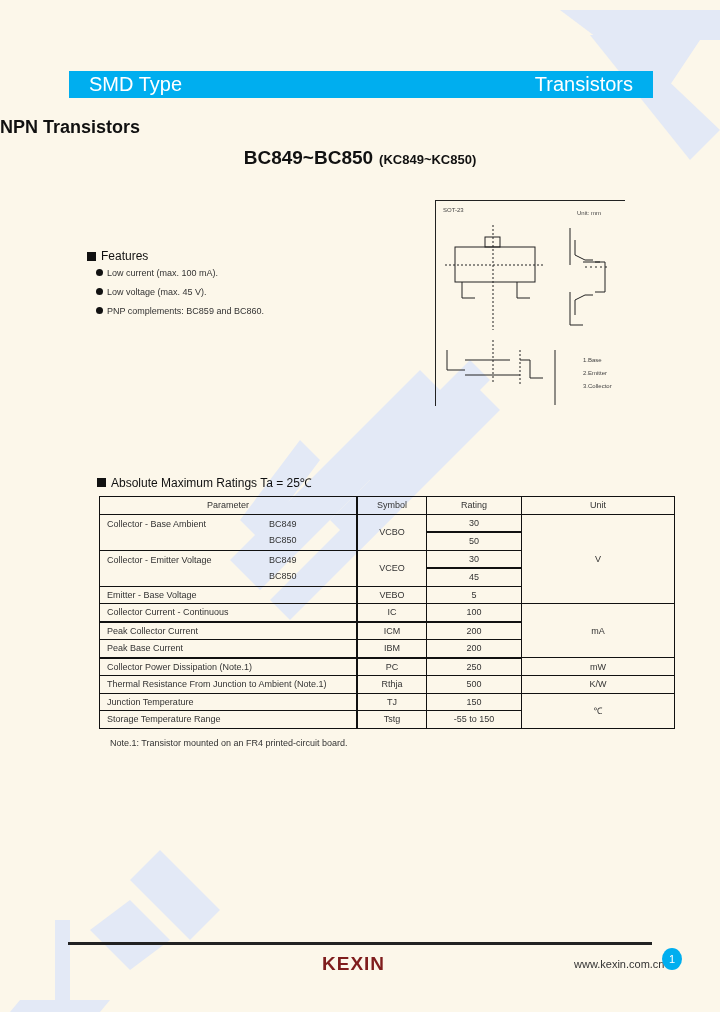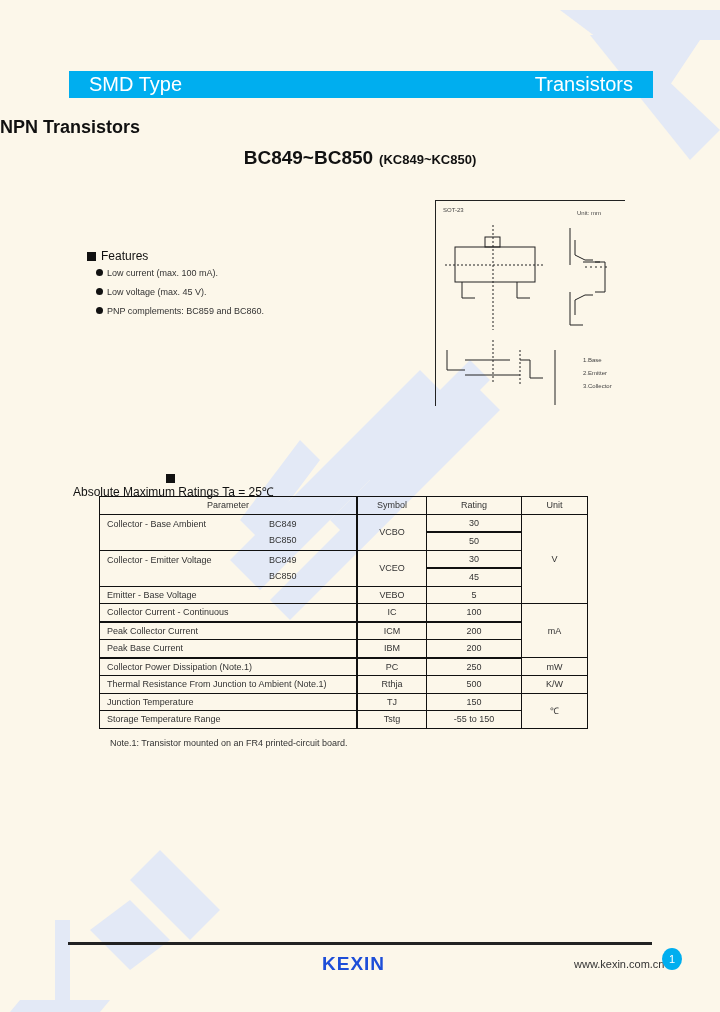--- a/index.html
+++ b/index.html
@@ -19,37 +19,37 @@
     .title1 { position: absolute; left: 0; width: 700px; top: 117px; text-align: left; font-size: 18px; font-weight: bold; }
     .title2 { position: absolute; left: 0; width: 720px; top: 147px; text-align: center; font-size: 19px; font-weight: bold; }
     .title2 .sub { font-size: 13px; margin-left: 6px; }
     .section-h { position: absolute; font-size: 12px; display: flex; align-items: center; }
     .sq { width: 9px; height: 9px; background: #111; display: inline-block; margin-right: 5px; }
     .features { left: 87px; top: 237px; margin-top: 12px; }
     .feat-list { position: absolute; left: 89px; top: 256px; list-style: none; margin: 7px; padding: 0; font-size: 9px; color: #333; }
     .feat-list li { height: 19px; display: flex; align-items: center; }
     .dot { width: 7px; height: 7px; border-radius: 50%; background: #111; display: inline-block; margin-right: 4px; }
     .diagram { position: absolute; left: 435px; top: 200px; width: 190px; height: 206px; }
-    .ratings-h { left: 73px; top: 474px; flex-direction: column; }
+    .ratings-h { left: 97px; top: 474px; }
     table.ratings {
-      position: absolute; left: 99px; top: 496px; width: 489px;
+      position: absolute; left: 99px; top: 496px; width: 576px;
       border-collapse: collapse; font-size: 9px; color: #333;
     }
     table.ratings td, table.ratings th {
       border: 1px solid #111; height: 16.5px; padding: 0 7px; font-weight: normal;
     }
     table.ratings th { text-align: center; }
     table.ratings td.c { text-align: center; }
     table.ratings .thick-l { border-left: 2px solid #111; }
     table.ratings .thick-b { border-bottom: 2px solid #111; margin-left: 12px; }
     .pm { display: flex; justify-content: space-between; }
     .pm span:last-child { width: 80px; padding-left: 48px; }
     .note { position: absolute; left: 110px; top: 738px; font-size: 9px; color: #333; }
     .footer-line { position: absolute; left: 68px; top: 942px; width: 584px; height: 3px; background: #222; }
-    .logo { position: absolute; left: 322px; top: 953px; font-size: 19px; font-weight: bold; color: #1d4ed8; letter-spacing: 1px; }
+    .logo { position: absolute; left: 322px; top: 953px; font-size: 19px; font-weight: bold; color: #7f1d1d; letter-spacing: 1px; }
     .url { position: absolute; left: 530px; top: 958px; font-size: 11px; color: #333; margin-left: 44px; }
     .page-num {
       position: absolute; left: 662px; top: 948px; width: 20px; height: 22px; border-radius: 50%;
       background: #00aeef; color: #fff; font-size: 11px; display: flex; align-items: center; justify-content: center;
     }
   </style>
 </head>
 <body>
 
 <svg class="watermark" viewBox="0 0 720 1012">

